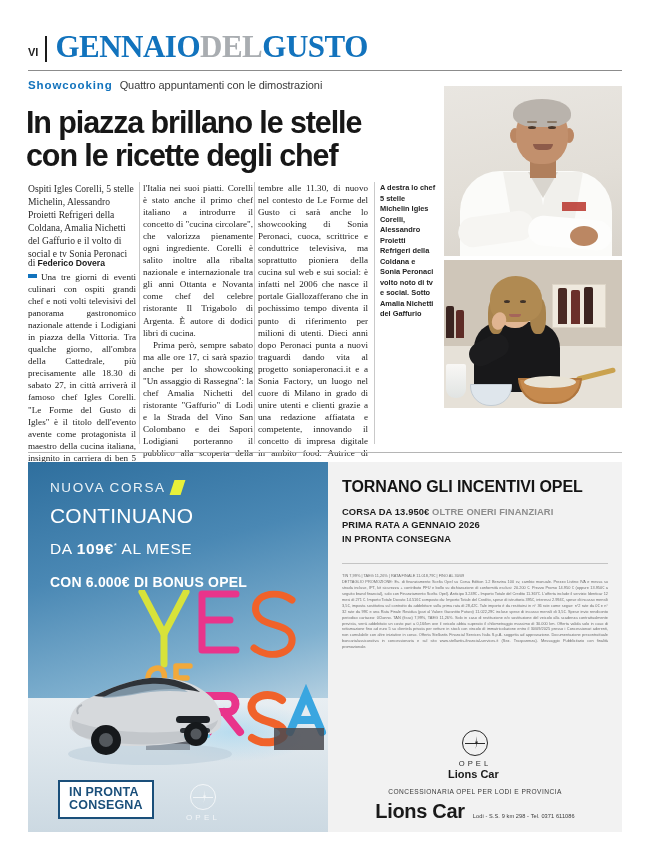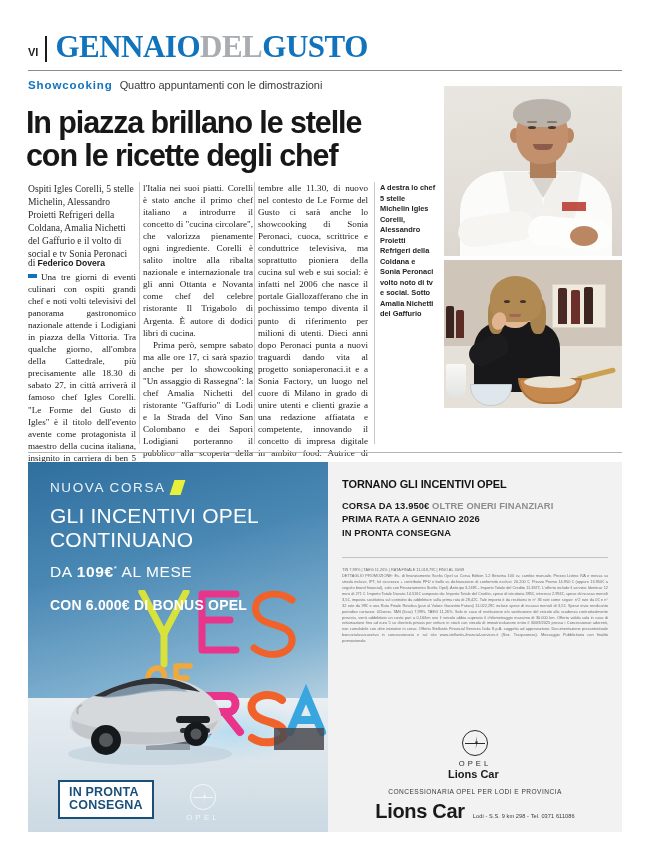--- a/index.html
+++ b/index.html
@@ -185,21 +185,21 @@
   .opel-mark-left .ring { margin: 0 auto; }
   .opel-word { font-family:"Liberation Sans", sans-serif; font-size:8px; letter-spacing:3.2px; color:#ffffff; margin-top:3px; }
 
   .ring { width: 26px; height: 26px; border: 1.6px solid currentColor; border-radius: 50%; position: relative; }
   .ring::before { content:""; position:absolute; left:2px; top:11.5px; width:20px; height:1.8px; background: currentColor; }
   .ring::after { content:""; position:absolute; left:11px; top:5px; width:5px; height:13px; background: currentColor;
      clip-path: polygon(62% 0, 24% 56%, 52% 56%, 30% 100%, 78% 42%, 48% 42%); }
 
   
   .ad-right { width: 294px; height: 370px; background: #f2f2f2; position: relative; padding: 16px 14px 0 14px; }
-  .ad-r-h { font-family:"Liberation Sans", sans-serif; font-weight:bold; font-size:11px; color:#141414; letter-spacing:-0.1px; }
+  .ad-r-h { font-family:"Liberation Sans", sans-serif; font-weight:bold; font-size:16px; color:#141414; letter-spacing:-0.1px; }
   .ad-r-sub { font-family:"Liberation Sans", sans-serif; font-size:9.4px; font-weight:bold; color:#1c1c1c; line-height:1.42; margin-top:9px; letter-spacing:0.1px; }
   .ad-r-sub .grey { color:#8d8d8d; font-weight:bold; }
   .ad-r-rule { width: 266px; height:1px; background:#c4c4c4; margin-top: 18px; }
   .legal {
     margin-top: 9px; width: 266px;
     font-family:"Liberation Sans", sans-serif;
     font-size: 3.9px; line-height: 1.52; color: #6e6e6e; text-align: justify;
   }
 
   .dealer { position:absolute; left: 0; bottom: 0; width: 294px; height: 108px; background:#f2f2f2; }
@@ -360,21 +360,20 @@
           <path d="M20 56 C18 52 20 48 24 47" stroke="#aeb3b8" stroke-width="2" fill="none"></path>
         </svg>
       </div>
 
       <div class="ad-left-text">
         <div class="ad-nuova">
           <span>NUOVA CORSA</span>
           <span class="ad-slash"></span>
         </div>
         <div class="ad-h1">
-          <div>GLI INCENTIVI OPEL</div>
           <div>CONTINUANO</div>
         </div>
         <div class="ad-price">
           <span>DA </span><b>109€</b><sup>*</sup><span> AL MESE</span>
         </div>
         <div class="ad-bonus">CON 6.000€ DI BONUS OPEL</div>
       </div>
 
       <div class="pronta">
         <div>IN PRONTA</div>

